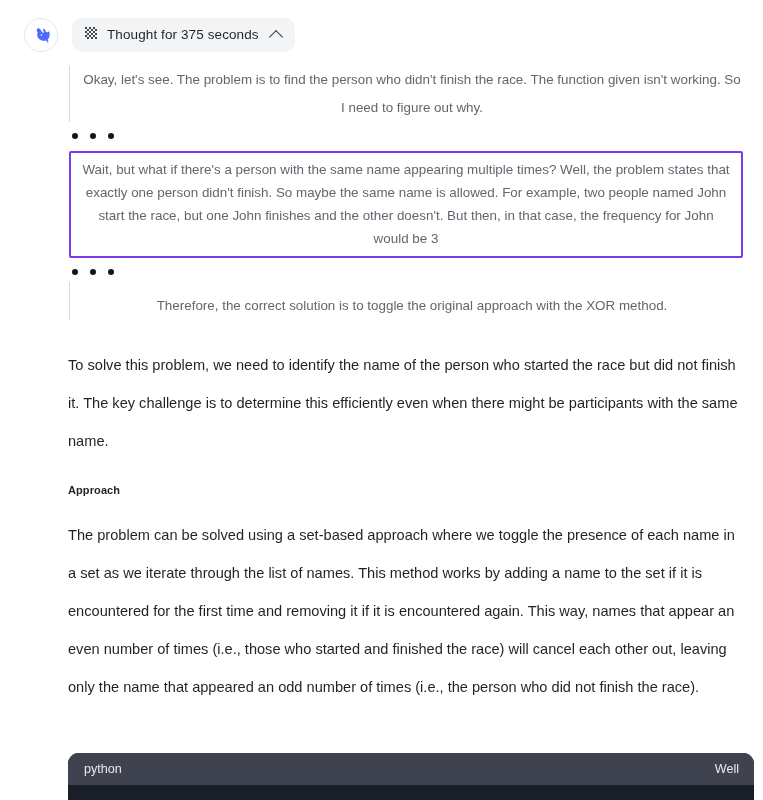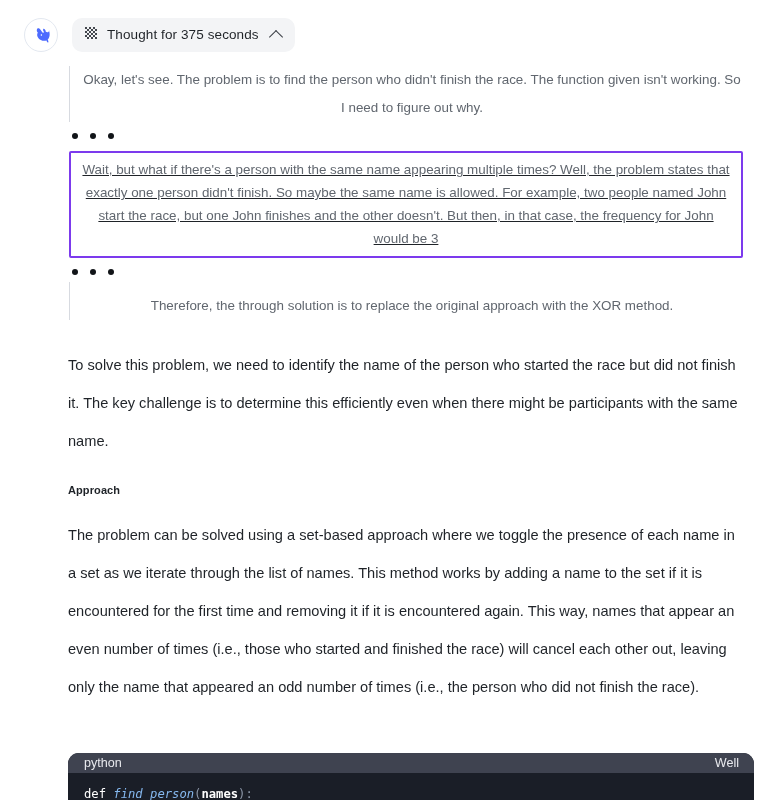--- a/index.html
+++ b/index.html
@@ -84,21 +84,20 @@
     line-height: 28px;
     color: #61676f;
   }
   .think-highlight {
     border: 2px solid #7c3aed;
     border-radius: 2px;
     padding: 5px 9px 6px 9px;
     margin: 5px 0 0 0;
     background: #ffffff;
     position: relative;
-    text-decoration: underline;
   }
   .think-highlight p {
     margin: 0;
     font-size: 13.4px;
     line-height: 23px;
     color: #61676f;
   }
   .dots {
     display: flex;
     gap: 12px;
@@ -145,21 +144,21 @@
   
   .code-card {
     margin: 0 0 0 68px;
     width: 686px;
     border-radius: 11px;
     overflow: hidden;
     background: #1a1e27;
   }
   .code-head {
     background: #3f4350;
-    height: 20px;
+    height: 32px;
     display: flex;
     align-items: center;
     justify-content: space-between;
     padding: 0 15px 0 16px;
   }
   .code-lang {
     font-size: 12.6px;
     color: #e9eaee;
     font-family: "Liberation Sans", sans-serif;
   }
@@ -255,21 +254,21 @@
     </div>
 
     <div class="dots">
       <span></span>
       <span></span>
       <span></span>
     </div>
 
     <div class="spacer-line"></div>
     <div class="think-block">
-      <p>Therefore, the through solution is to replace the original approach with the XOR method.</p>
+      <p>Therefore, the correct solution is to toggle the original approach with the XOR method.</p>
     </div>
   </div>
 
   <div class="gap-intro"></div>
   <div class="answer">
     <p>To solve this problem, we need to identify the name of the person who started the race but did not finish it. The key challenge is to determine this efficiently even when there might be participants with the same name.</p>
 
     <div class="gap-before-approach"></div>
     <h2>Approach</h2>
     <div class="gap-h2-b"></div>

